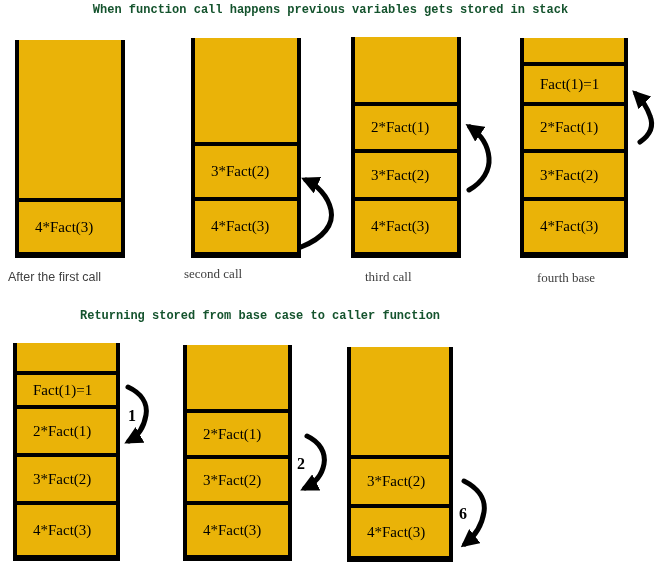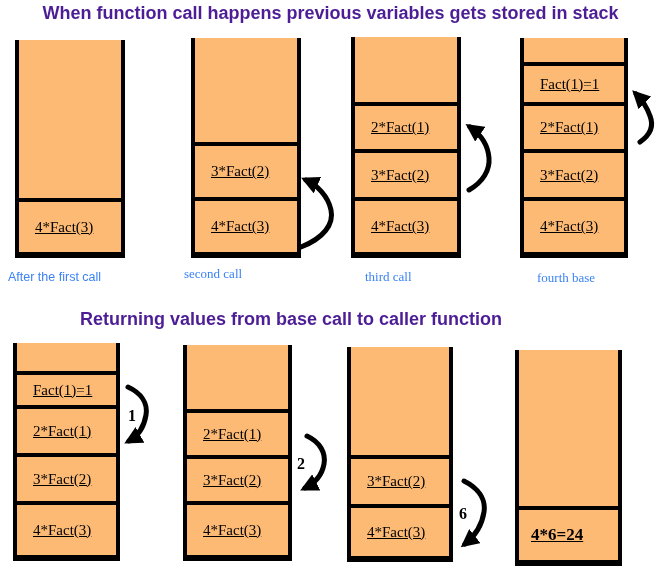--- a/index.html
+++ b/index.html
@@ -1,37 +1,37 @@
 <!DOCTYPE html>
 <html><head>
 <meta charset="utf-8">
 <style>
   html,body{margin:0;padding:0;background:#ffffff;}
   .stage{
     position:relative;width:661px;height:575px;background:#ffffff;
     font-family:"Liberation Serif", serif;color:#000;overflow:hidden;
   }
   .title{
-    position:absolute;font-weight:bold;font-size:18px;white-space:nowrap;
-    font-family:Liberation Sans, sans-serif;color:#4c1d95;
+    position:absolute;font-weight:bold;font-size:12px;white-space:nowrap;
+    font-family:Liberation Mono, monospace;color:#14532d;
   }
   .title.centered{left:0;width:100%;text-align:center;}
   .stack{
     position:absolute;box-sizing:border-box;
     border-left:4px solid #000;border-right:4px solid #000;border-bottom:6px solid #000;
-    display:flex;flex-direction:column;justify-content:flex-end;background:#fdba74;text-decoration:underline;
+    display:flex;flex-direction:column;justify-content:flex-end;background:#eab308;
   }
   .frame{
     box-sizing:border-box;border-top:4px solid #000;
     display:flex;align-items:center;padding-left:16px;
     font-size:15px;white-space:nowrap;overflow:hidden;
   }
   .frame.bold{font-weight:bold;font-size:17px;padding-left:12px;}
   .caption{
-    position:absolute;font-size:13px;white-space:nowrap;color:#3b82f6;
+    position:absolute;font-size:13px;white-space:nowrap;color:#404040;
     font-family:"Liberation Serif", serif;
   }
   .caption.sans{font-family:"Liberation Sans", sans-serif;font-size:12.5px;}
   .rv{
     position:absolute;font-weight:bold;font-size:16px;color:#000;
     font-family:"Liberation Serif", serif;line-height:1;
   }
   svg.arrows{position:absolute;left:0;top:0;pointer-events:none;}
 </style>
 </head>
@@ -61,43 +61,40 @@
     <div class="frame" style="height:47px;">2*Fact(1)</div>
     <div class="frame" style="height:48px;">3*Fact(2)</div>
     <div class="frame" style="height:55px;">4*Fact(3)</div>
   </div>
 
   <div class="caption sans" style="left:8px;top:270px;">After the first call</div>
   <div class="caption" style="left:184px;top:266px;">second call</div>
   <div class="caption" style="left:365px;top:269px;">third call</div>
   <div class="caption" style="left:537px;top:270px;">fourth base</div>
 
-  <div class="title" style="left:80px;top:309px;">Returning values from base call to caller function</div>
+  <div class="title" style="left:80px;top:309px;">Returning stored from base case to caller function</div>
 
   <div class="stack" style="left:13px;top:343px;width:107px;height:218px;">
     <div class="frame" style="height:34px;">Fact(1)=1</div>
     <div class="frame" style="height:48px;">2*Fact(1)</div>
     <div class="frame" style="height:48px;">3*Fact(2)</div>
     <div class="frame" style="height:54px;">4*Fact(3)</div>
   </div>
 
   <div class="stack" style="left:183px;top:345px;width:109px;height:216px;">
     <div class="frame" style="height:46px;">2*Fact(1)</div>
     <div class="frame" style="height:46px;">3*Fact(2)</div>
     <div class="frame" style="height:54px;">4*Fact(3)</div>
   </div>
 
   <div class="stack" style="left:347px;top:347px;width:106px;height:215px;">
     <div class="frame" style="height:49px;">3*Fact(2)</div>
     <div class="frame" style="height:52px;">4*Fact(3)</div>
   </div>
 
-  <div class="stack" style="left:515px;top:350px;width:107px;height:216px;">
-    <div class="frame bold" style="height:54px;">4*6=24</div>
-  </div>
 
   <div class="rv" style="left:128px;top:408px;">1</div>
   <div class="rv" style="left:297px;top:456px;">2</div>
   <div class="rv" style="left:459px;top:506px;">6</div>
 
   <svg class="arrows" width="661" height="575" viewBox="0 0 661 575">
     <defs>
       <marker id="ah" viewBox="0 0 10 10" refX="7" refY="5" markerWidth="3.6" markerHeight="3.6" orient="auto-start-reverse">
         <path d="M 0 0 L 10 5 L 0 10 z" fill="#000"></path>
       </marker>

